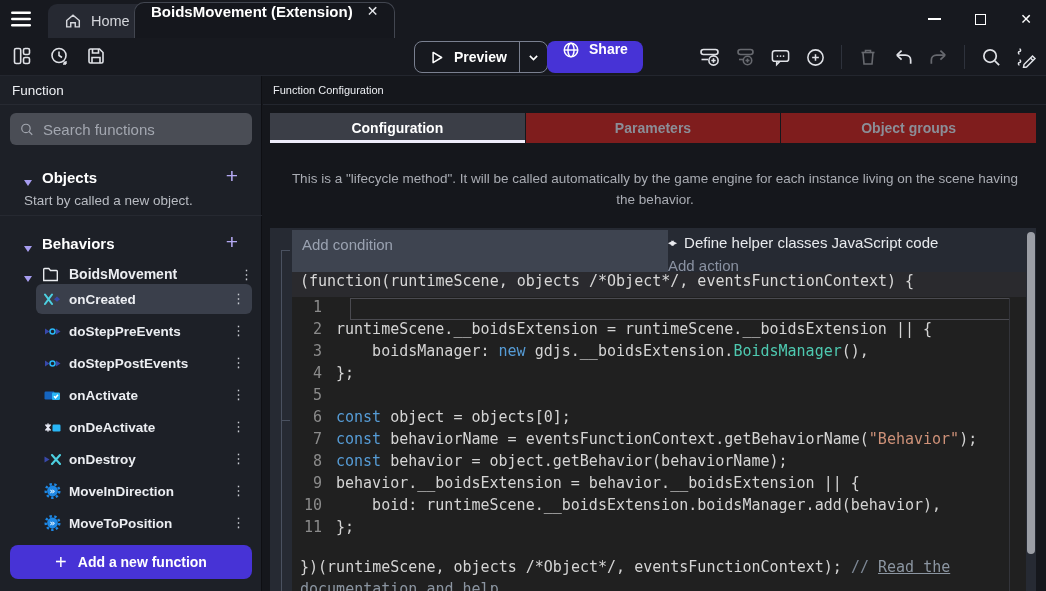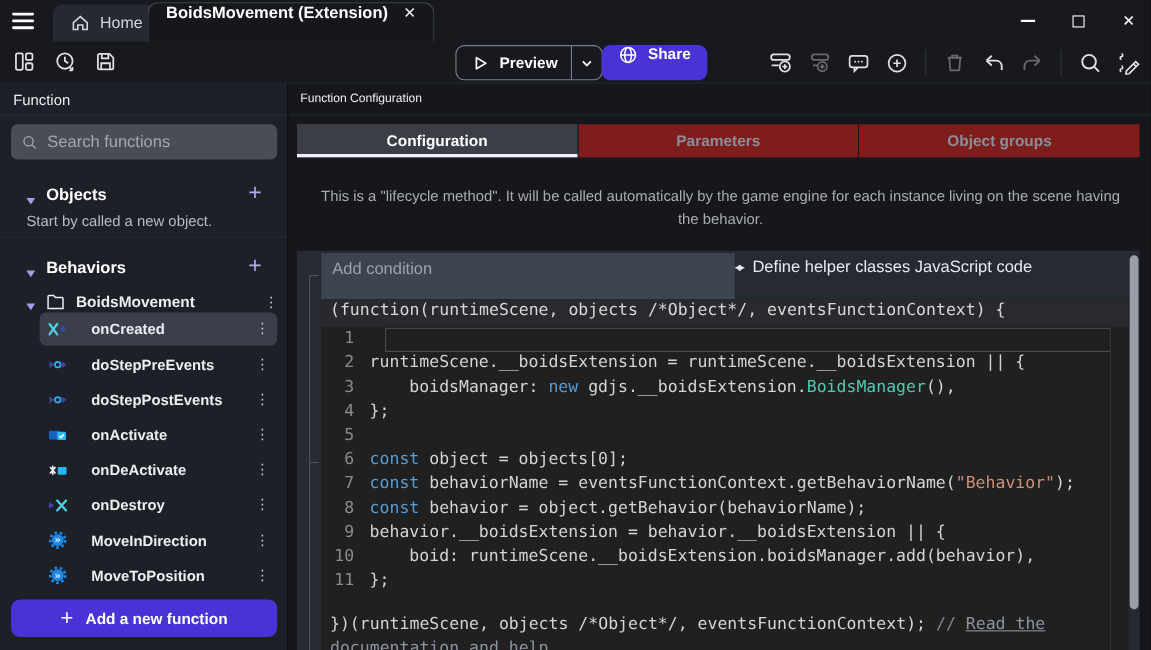--- a/index.html
+++ b/index.html
@@ -40,21 +40,21 @@
   .search-box input::placeholder{color:#a3a7b0}
   .section-row{position:absolute;left:0;width:262px;height:30px;display:flex;align-items:flex-end;padding:0 24px;gap:10px;cursor:pointer}
   .caret-down{width:0;height:0;border-left:4.5px solid transparent;border-right:4.5px solid transparent;border-top:6px solid #a79df0}
   .section-title{font-weight:bold;font-size:15px;color:#fff;flex:1}
   .plus-btn{color:#b4a9f2;font-size:21px;font-weight:400;line-height:20px;cursor:pointer}
   .hint{position:absolute;left:24px;top:117px;font-size:13.5px;color:#b9bcc3}
   .side-divider{position:absolute;left:0;top:139px;width:262px;height:1px;background:#262931}
   .folder-row{position:absolute;left:24px;top:178px;width:228px;height:28px;display:flex;align-items:flex-end;gap:10px;cursor:pointer}
   .folder-label{flex:1;font-weight:bold;font-size:14px;color:#eceef2}
   .kebab{color:#c9ccd3;font-size:13px;width:12px;text-align:center;cursor:pointer;line-height:14px}
-  .func-item{position:absolute;left:36px;width:216px;height:30px;border-radius:6px;display:flex;align-items:center;gap:22px;padding:0 8px;cursor:pointer}
+  .func-item{position:absolute;left:36px;width:216px;height:30px;border-radius:6px;display:flex;align-items:center;gap:8px;padding:0 8px;cursor:pointer}
   .func-item.selected{background:#3a3f4b}
   .func-label{flex:1;font-weight:bold;font-size:13.5px;color:#eceef2}
   .add-func-btn{position:absolute;left:10px;top:469px;width:242px;height:34px;background:#4733d6;border-radius:8px;display:flex;align-items:center;justify-content:center;gap:11px;color:#fff;font-weight:bold;font-size:14px;cursor:pointer}
   .add-func-plus{font-size:20px;font-weight:400}
 
   
   .main{position:absolute;left:263px;top:76px;width:783px;height:515px}
   .main-header{height:29px;line-height:29px;padding:0 10px;font-size:11px;color:#eceef2;border-bottom:1px solid #23262e}
   .tabs{position:absolute;left:7px;top:37px;width:766px;height:30px;background:#7f1d1d;display:flex}
   .tab{flex:1;display:flex;align-items:center;justify-content:center;font-weight:bold;font-size:14px;color:#8b8e97;border-right:1px solid #15171c;position:relative;cursor:pointer}
@@ -378,20 +378,21 @@
       <div class="bracket bracket-1"></div>
       <div class="bracket bracket-2"></div>
 
       <div class="cond-panel">Add condition</div>
 
       <div class="action-col">
         <div class="helper-row">
           <span class="helper-code-glyph">◂▸</span>
           <span>Define helper classes JavaScript code</span>
         </div>
+        <div class="add-action">Add action</div>
       </div>
 
       <div class="code-block">
         <div class="code-head">(function(runtimeScene, objects /*Object*/, eventsFunctionContext) {</div>
         <div class="code-lines">
             <div class="code-line active">
               <span class="ln">1</span>
               <span class="lc"></span>
             </div>
             <div class="code-line">

